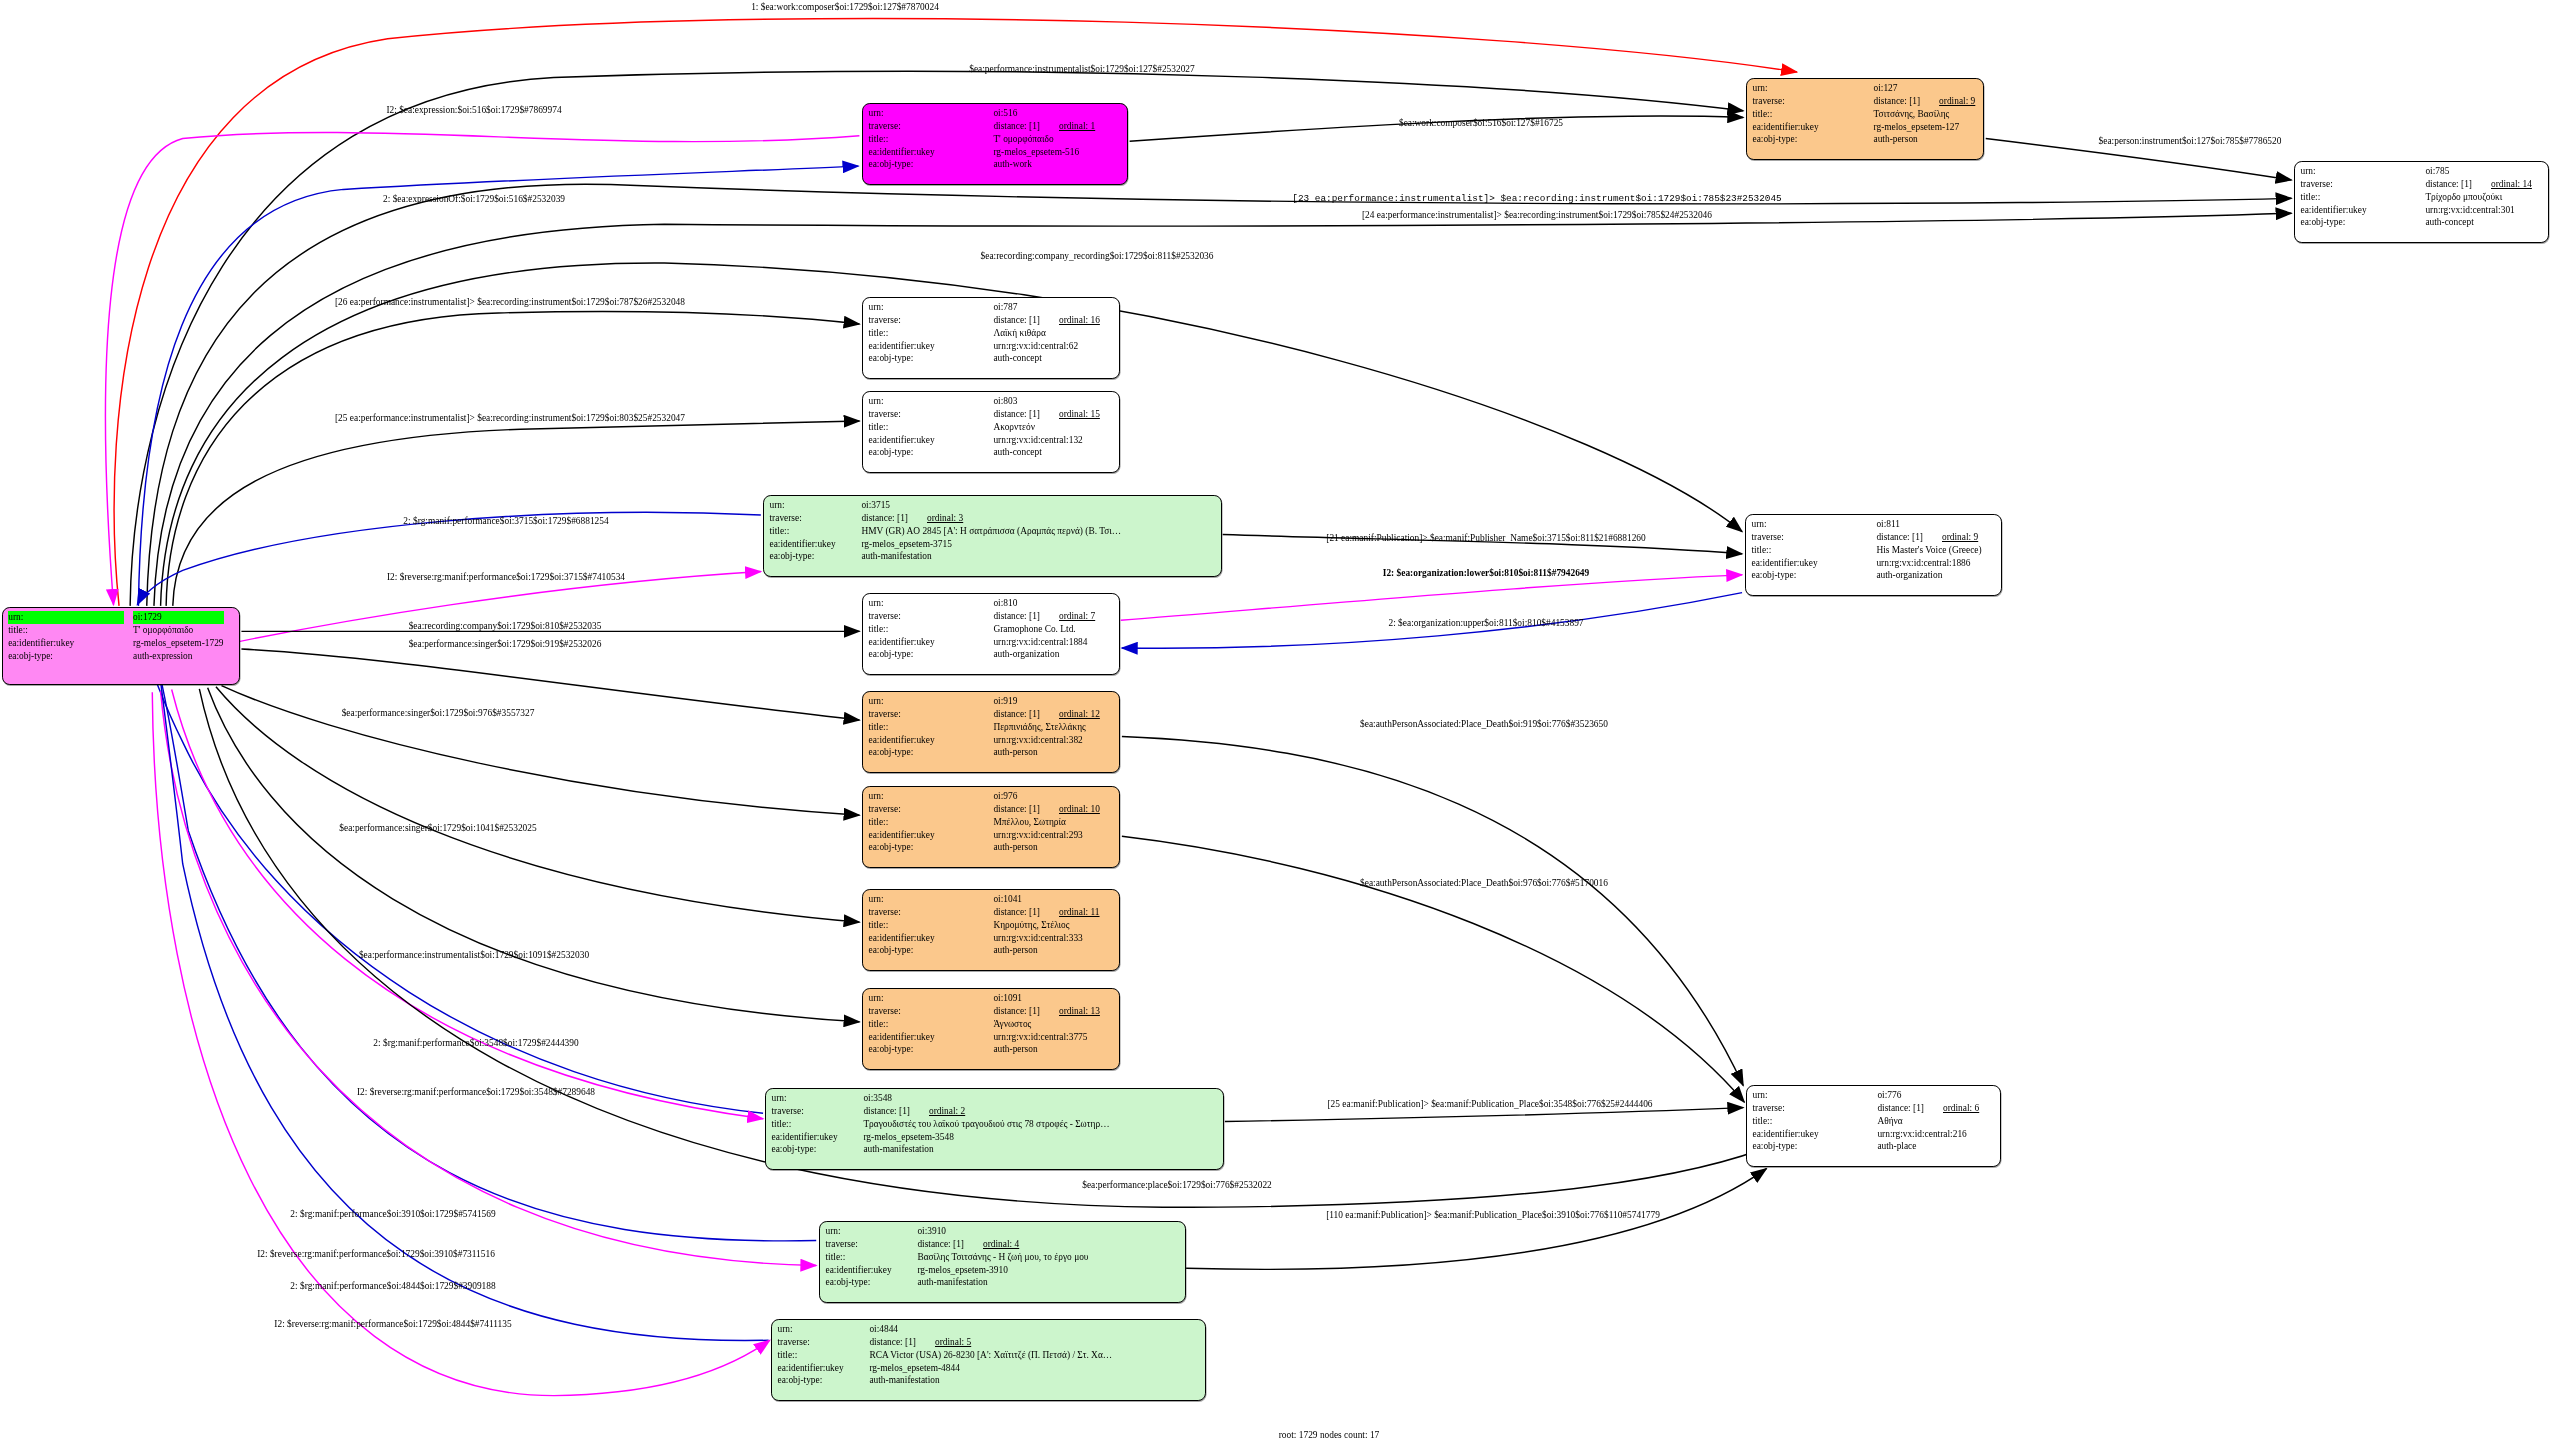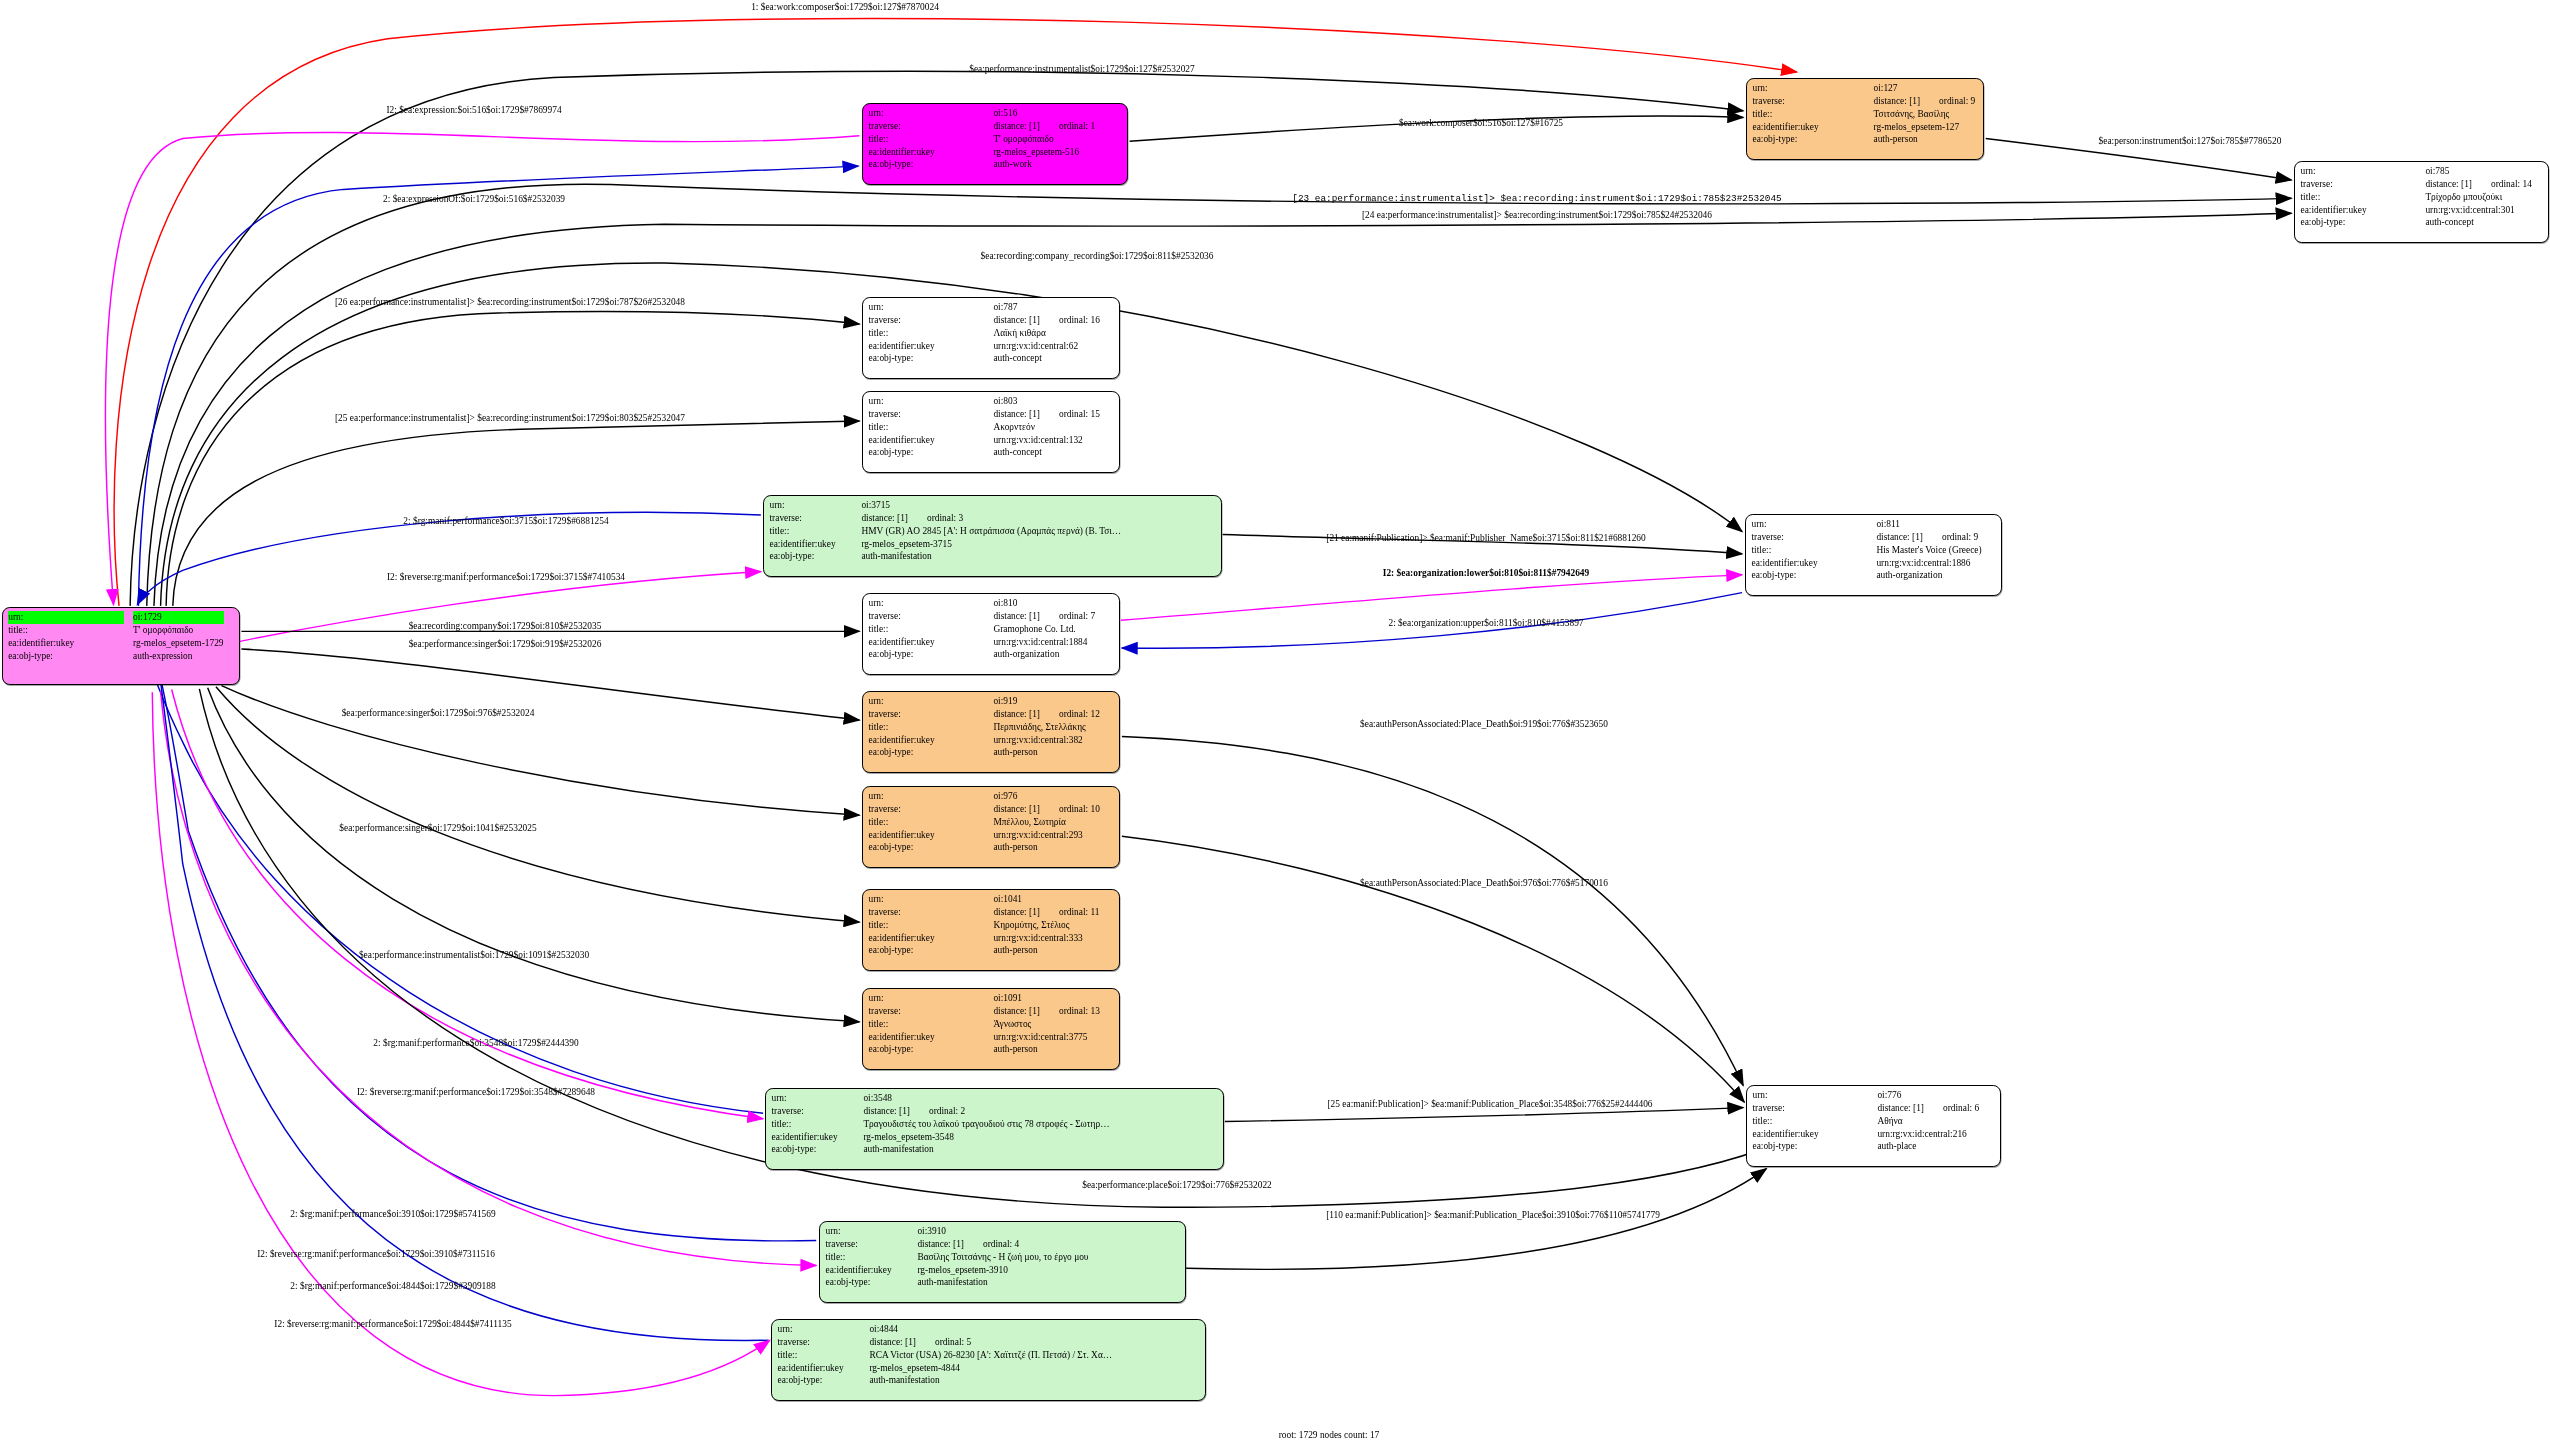--- a/index.html
+++ b/index.html
@@ -40,21 +40,21 @@
   .node td{
     padding:0 2.2px 0 0;
     font-size:9.4px;
     vertical-align:top;
     white-space:nowrap;
   }
   .node td.k{padding-right:7.8px;}
   .node td.v{padding-left:1.1px;}
   .node .hl{background:#00ff00;display:block;}
   .node.rootnode td.k .hl, .node.rootnode td.v .hl{background:#00ff00;}
-  .ord{display:inline-block;padding-left:19px;}
+  .ord{display:inline-block;padding-left:19px;text-decoration:underline;}
   .elabel{
     position:absolute;
     font-size:9.4px;
     color:#000;
     white-space:nowrap;
     font-family:"Liberation Serif", serif;
     transform:translate(-50%,-50%);
     background:transparent;
   }
   .footer{
@@ -610,21 +610,21 @@
       <div class="elabel" style="left: 1097px; top: 256px;">$ea:recording:company_recording$oi:1729$oi:811$#2532036</div>
       <div class="elabel" style="left: 510px; top: 302px;">[26 ea:performance:instrumentalist]&gt; $ea:recording:instrument$oi:1729$oi:787$26#2532048</div>
       <div class="elabel" style="left: 510px; top: 418px;">[25 ea:performance:instrumentalist]&gt; $ea:recording:instrument$oi:1729$oi:803$25#2532047</div>
       <div class="elabel" style="left: 506px; top: 521px;">2: $rg:manif:performance$oi:3715$oi:1729$#6881254</div>
       <div class="elabel" style="left: 506px; top: 577px;">I2: $reverse:rg:manif:performance$oi:1729$oi:3715$#7410534</div>
       <div class="elabel" style="left: 1486px; top: 538px;">[21 ea:manif:Publication]&gt; $ea:manif:Publisher_Name$oi:3715$oi:811$21#6881260</div>
       <div class="elabel" style="left: 1486px; top: 573px; font-weight: bold;">I2: $ea:organization:lower$oi:810$oi:811$#7942649</div>
       <div class="elabel" style="left: 505px; top: 626px;">$ea:recording:company$oi:1729$oi:810$#2532035</div>
       <div class="elabel" style="left: 505px; top: 644px;">$ea:performance:singer$oi:1729$oi:919$#2532026</div>
       <div class="elabel" style="left: 1486px; top: 623px;">2: $ea:organization:upper$oi:811$oi:810$#4153897</div>
-      <div class="elabel" style="left: 438px; top: 713px;">$ea:performance:singer$oi:1729$oi:976$#2532024</div>
+      <div class="elabel" style="left: 438px; top: 713px;">$ea:performance:singer$oi:1729$oi:976$#3557327</div>
       <div class="elabel" style="left: 1484px; top: 724px;">$ea:authPersonAssociated:Place_Death$oi:919$oi:776$#3523650</div>
       <div class="elabel" style="left: 438px; top: 828px;">$ea:performance:singer$oi:1729$oi:1041$#2532025</div>
       <div class="elabel" style="left: 1484px; top: 883px;">$ea:authPersonAssociated:Place_Death$oi:976$oi:776$#5170016</div>
       <div class="elabel" style="left: 438px; top: 955px; margin-left: 36px;">$ea:performance:instrumentalist$oi:1729$oi:1091$#2532030</div>
       <div class="elabel" style="left: 476px; top: 1043px;">2: $rg:manif:performance$oi:3548$oi:1729$#2444390</div>
       <div class="elabel" style="left: 476px; top: 1092px;">I2: $reverse:rg:manif:performance$oi:1729$oi:3548$#7289648</div>
       <div class="elabel" style="left: 1490px; top: 1104px;">[25 ea:manif:Publication]&gt; $ea:manif:Publication_Place$oi:3548$oi:776$25#2444406</div>
       <div class="elabel" style="left: 1177px; top: 1185px;">$ea:performance:place$oi:1729$oi:776$#2532022</div>
       <div class="elabel" style="left: 393px; top: 1214px;">2: $rg:manif:performance$oi:3910$oi:1729$#5741569</div>
       <div class="elabel" style="left: 1493px; top: 1215px;">[110 ea:manif:Publication]&gt; $ea:manif:Publication_Place$oi:3910$oi:776$110#5741779</div>

